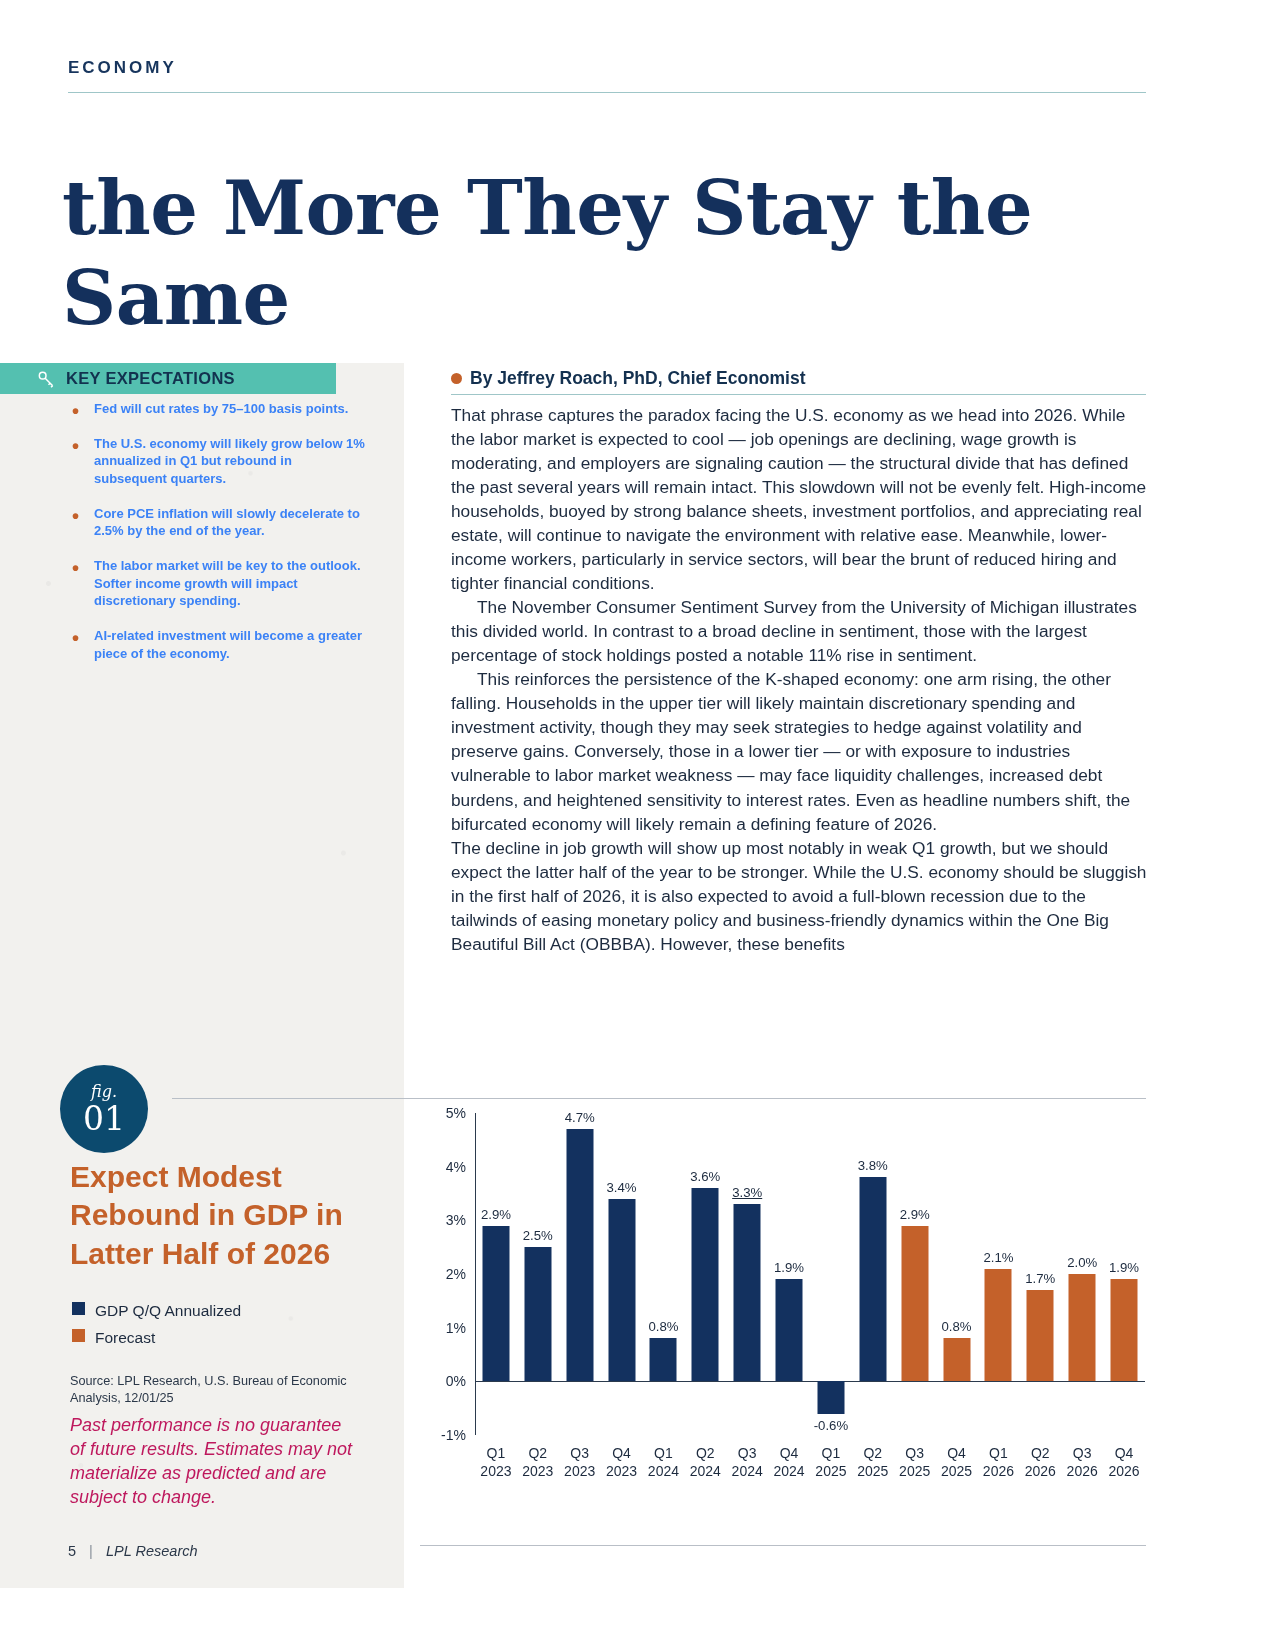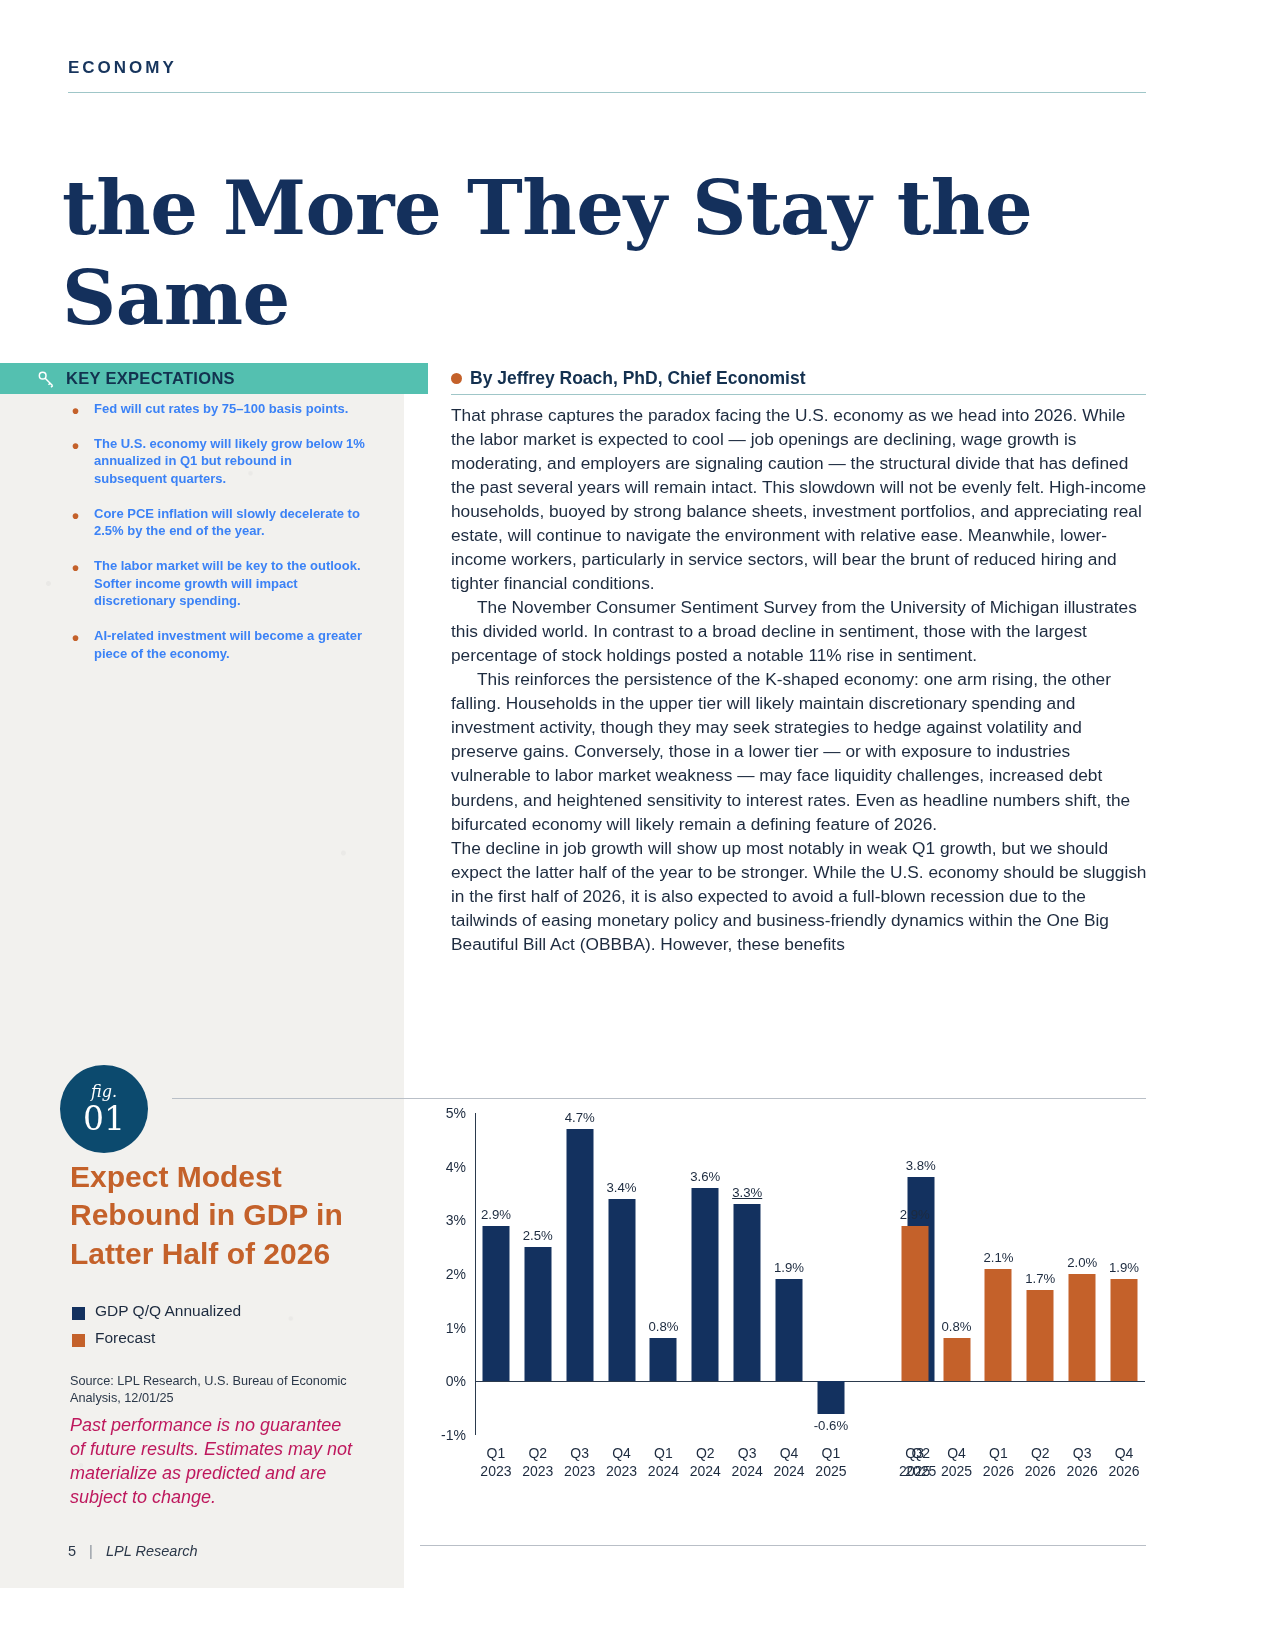--- a/index.html
+++ b/index.html
@@ -46,21 +46,21 @@
     font-weight:700;
     color:#14305c;
     font-size:75px;
     line-height:1.19;
     letter-spacing:-0.5px;
   }
   .headline .l2{ display:block; }
 
   
   .ke-header{
-    position:absolute; left:0; top:363px; width:428px; height:31px;
+    position:absolute; left:0; top:363px; width:336px; height:31px;
     background:#54c0b0;
     display:flex; align-items:center;
   }
   .ke-header .ke-icon{
     margin-left:36px; margin-right:10px; width:20px; height:20px;
     color:#ffffff;
   }
   .ke-title{
     font-size:16.5px; font-weight:700; color:#12324f; letter-spacing:.3px;
   }
@@ -127,21 +127,21 @@
 
   .fig-title{
     position:absolute; left:70px; top:1158px; width:330px;
     font-size:30px; font-weight:700; line-height:1.28; color:#c4612a;
   }
 
   .legend{
     position:absolute; left:72px; top:1302px; width:320px;
     font-size:15.5px; color:#1d2b3f;
   }
-  .legend .row{ display:flex; align-items:flex-end; margin-bottom:9px; }
+  .legend .row{ display:flex; align-items:flex-start; margin-bottom:9px; }
   .legend .sw{ width:13px; height:13px; margin-right:10px; }
 
   .source{
     position:absolute; left:70px; top:1373px; width:300px;
     font-size:12.7px; line-height:1.33; color:#2b3849;
   }
   .disclaimer{
     position:absolute; left:70px; top:1413px; width:285px;
     font-size:18px; line-height:1.34; color:#be185d; font-style:italic;
   }
@@ -321,21 +321,21 @@
         <div class="bar-slot" style="left: 43.75%; width: 6.25%;">
           <div class="bar" style="background: rgb(19, 49, 95); top: 51.6667%; height: 31.6667%;"></div>
           <div class="bar-label" style="top: calc(51.6667% - 19px);">1.9%</div>
           <div class="xlab">Q4<br>2024</div>
         </div>
         <div class="bar-slot" style="left: 50%; width: 6.25%;">
           <div class="bar" style="background: rgb(19, 49, 95); top: 83.3333%; height: 10%;"></div>
           <div class="bar-label" style="top: calc(93.3333% + 4px);">-0.6%</div>
           <div class="xlab">Q1<br>2025</div>
         </div>
-        <div class="bar-slot" style="left: 56.25%; width: 6.25%; margin-left: 48px;">
+        <div class="bar-slot" style="left: 56.25%; width: 6.25%;">
           <div class="bar" style="background: rgb(19, 49, 95); top: 20%; height: 63.3333%;"></div>
           <div class="bar-label" style="top: calc(20% - 19px);">3.8%</div>
           <div class="xlab">Q2<br>2025</div>
         </div>
         <div class="bar-slot" style="left: 62.5%; width: 6.25%;">
           <div class="bar" style="background: rgb(196, 97, 42); top: 35%; height: 48.3333%;"></div>
           <div class="bar-label" style="top: calc(35% - 19px);">2.9%</div>
           <div class="xlab">Q3<br>2025</div>
         </div>
         <div class="bar-slot" style="left: 68.75%; width: 6.25%;">

